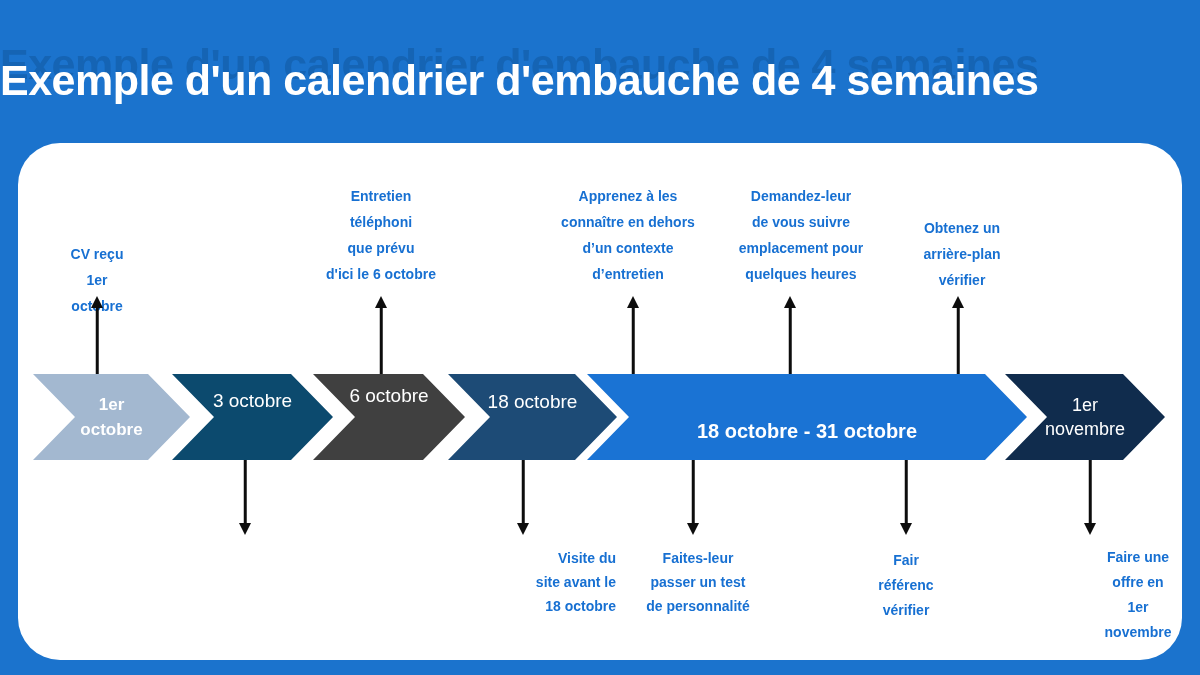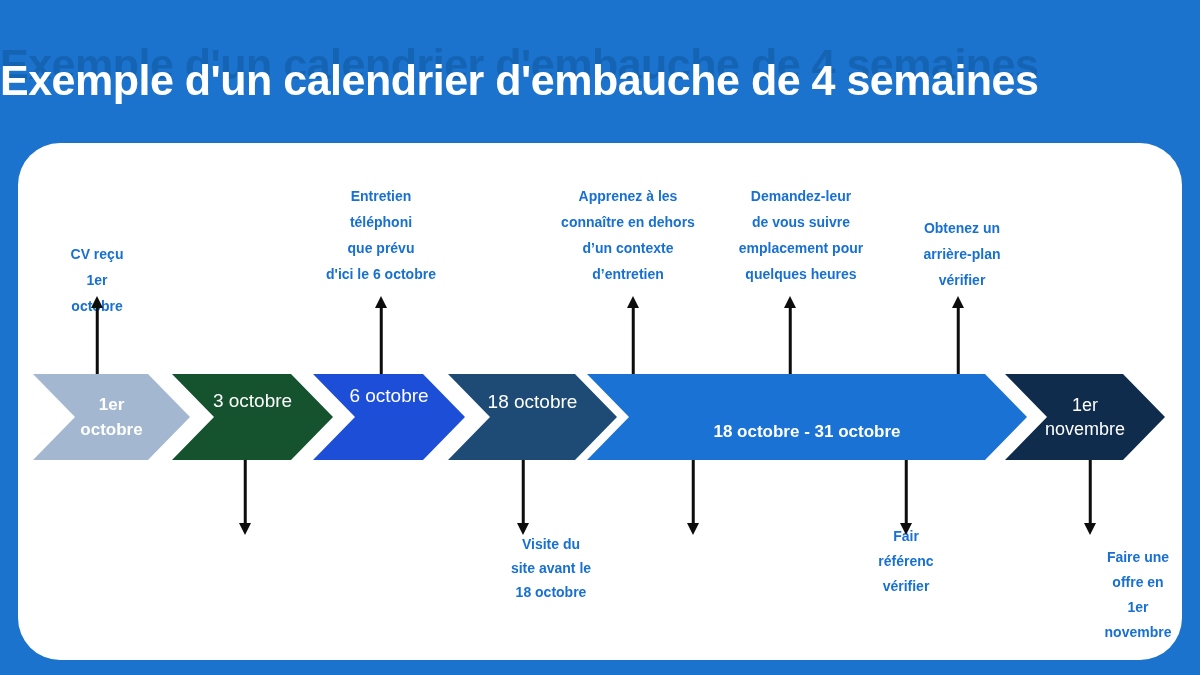--- a/index.html
+++ b/index.html
@@ -34,46 +34,46 @@
   .chev{
     position:absolute;top:231px;height:86px;
     display:flex;align-items:center;justify-content:center;
     clip-path:polygon(0% 0%, calc(100% - 42px) 0%, 100% 50%, calc(100% - 42px) 100%, 0% 100%, 42px 50%);
   }
   .chev-label{
     color:#ffffff;text-align:center;white-space:pre-line;line-height:25px;
   }
   .ch1{left:15px;width:157px;background:#a3b8d0;}
   .ch1 .chev-label{font-weight:700;font-size:17px;}
-  .ch2{left:154px;width:161px;background:#14532d;align-items:flex-start;padding-top:14px;box-sizing:border-box;}
+  .ch2{left:154px;width:161px;background:#0c4a6e;align-items:flex-start;padding-top:14px;box-sizing:border-box;}
   .ch2 .chev-label{font-size:19px;font-weight:400;}
-  .ch3{left:295px;width:152px;background:#1d4ed8;align-items:flex-start;padding-top:9px;box-sizing:border-box;}
+  .ch3{left:295px;width:152px;background:#404040;align-items:flex-start;padding-top:9px;box-sizing:border-box;}
   .ch3 .chev-label{font-size:19px;font-weight:400;}
   .ch4{left:430px;width:169px;background:#1d4b76;align-items:flex-start;padding-top:15px;box-sizing:border-box;}
   .ch4 .chev-label{font-size:19px;font-weight:400;}
   .ch5{left:569px;width:440px;background:#1a73d4;}
-  .ch5 .chev-label{font-weight:700;font-size:17px;margin-top:28px;}
+  .ch5 .chev-label{font-weight:700;font-size:20px;margin-top:28px;}
   .ch6{left:987px;width:160px;background:#102c4d;}
   .ch6 .chev-label{font-size:18px;font-weight:400;line-height:24px;}
 
   
   .ann{
     position:absolute;color:#1770d2;font-weight:700;font-size:14px;
     line-height:26px;text-align:center;white-space:pre-line;
   }
   .a1{left:0px;top:65px;width:158px;margin-top:33px;}
   .a2{left:278px;top:40px;width:170px;}
   .a3{left:523px;top:40px;width:174px;}
   .a4{left:698px;top:40px;width:170px;}
   .a5{left:869px;top:72px;width:150px;}
 
   .b1{left:145px;top:402px;width:190px;line-height:23px;}
-  .b2{left:468px;top:389px;width:130px;text-align:center;line-height:24px;}
+  .b2{left:468px;top:403px;width:130px;text-align:right;line-height:24px;}
   .b3{left:595px;top:403px;width:170px;line-height:24px;}
-  .b4{left:818px;top:381px;width:140px;line-height:25px;}
+  .b4{left:818px;top:405px;width:140px;line-height:25px;}
   .b5{left:1050px;top:402px;width:140px;line-height:25px;}
 
   
   .arrow{position:absolute;width:14px;}
   .arrow .line{
     position:absolute;left:50%;transform:translateX(-50%);
     width:2.5px;background:#0d0d0d;
   }
   .arrow .head-up{
     position:absolute;top:0;left:50%;transform:translateX(-50%);
@@ -143,20 +143,23 @@
 connaître en dehors
 d’un contexte
 d’entretien</div>
     <div class="ann a5">Obtenez un
 arrière-plan
 vérifier</div>
 
     <div class="ann b2">Visite du
 site avant le
 18 octobre</div>
+    <div class="ann b3">Faites-leur
+passer un test
+de personnalité</div>
     <div class="ann b4">Fair
 référenc
 vérifier</div>
     <div class="ann b5">Faire une
 offre en
 1er
 novembre</div>
 
     <div class="arrow up au1">
         <div class="head-up"></div>

